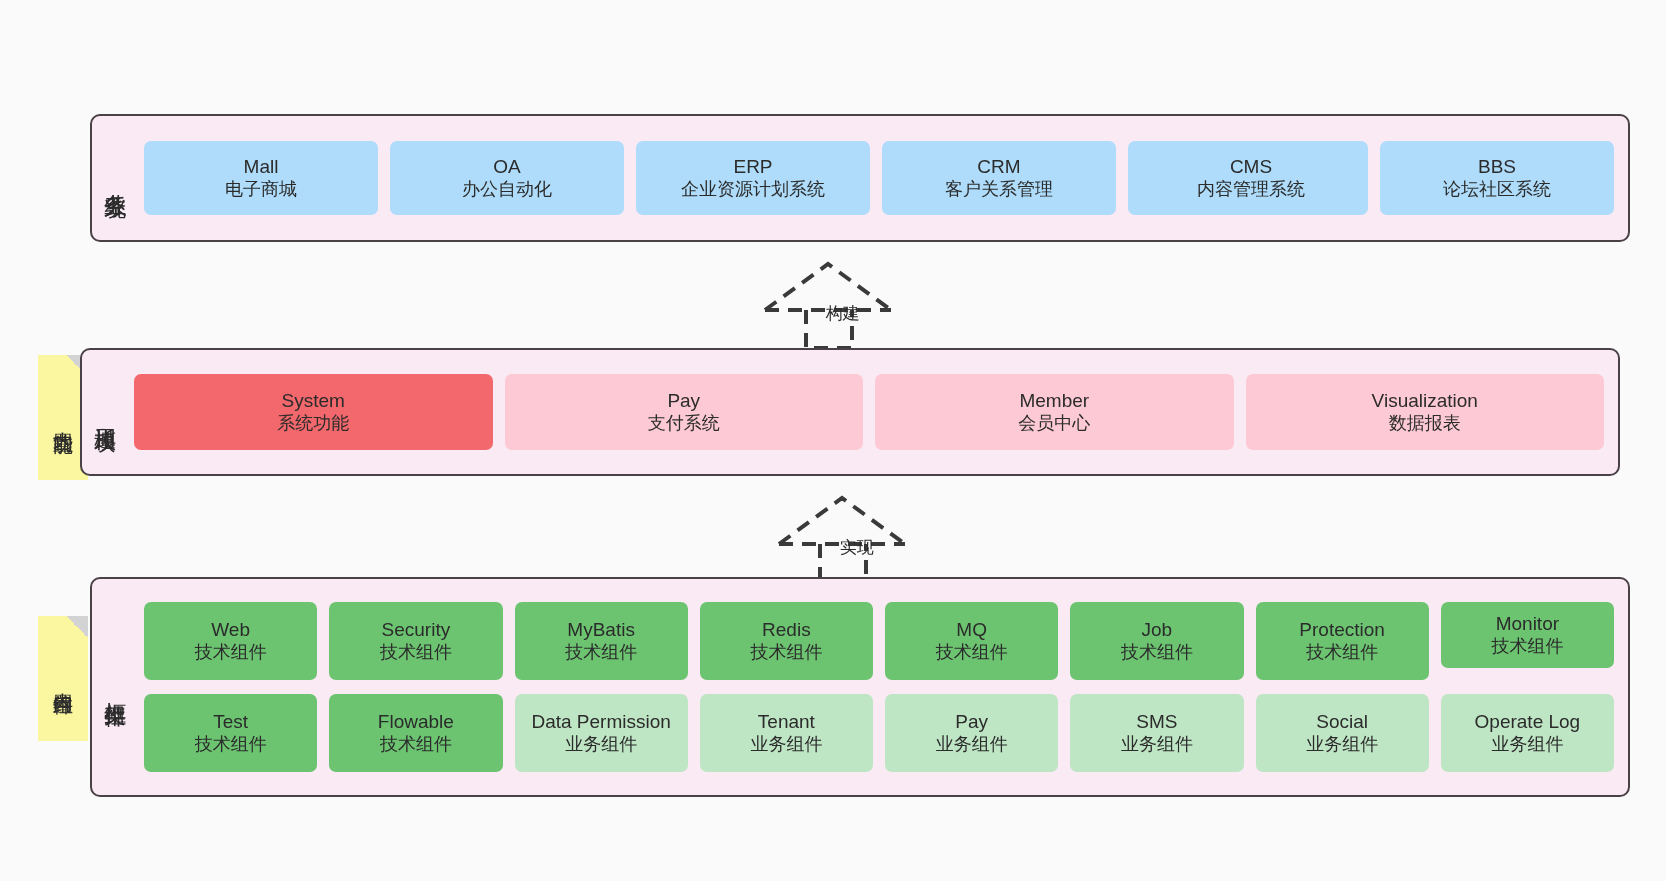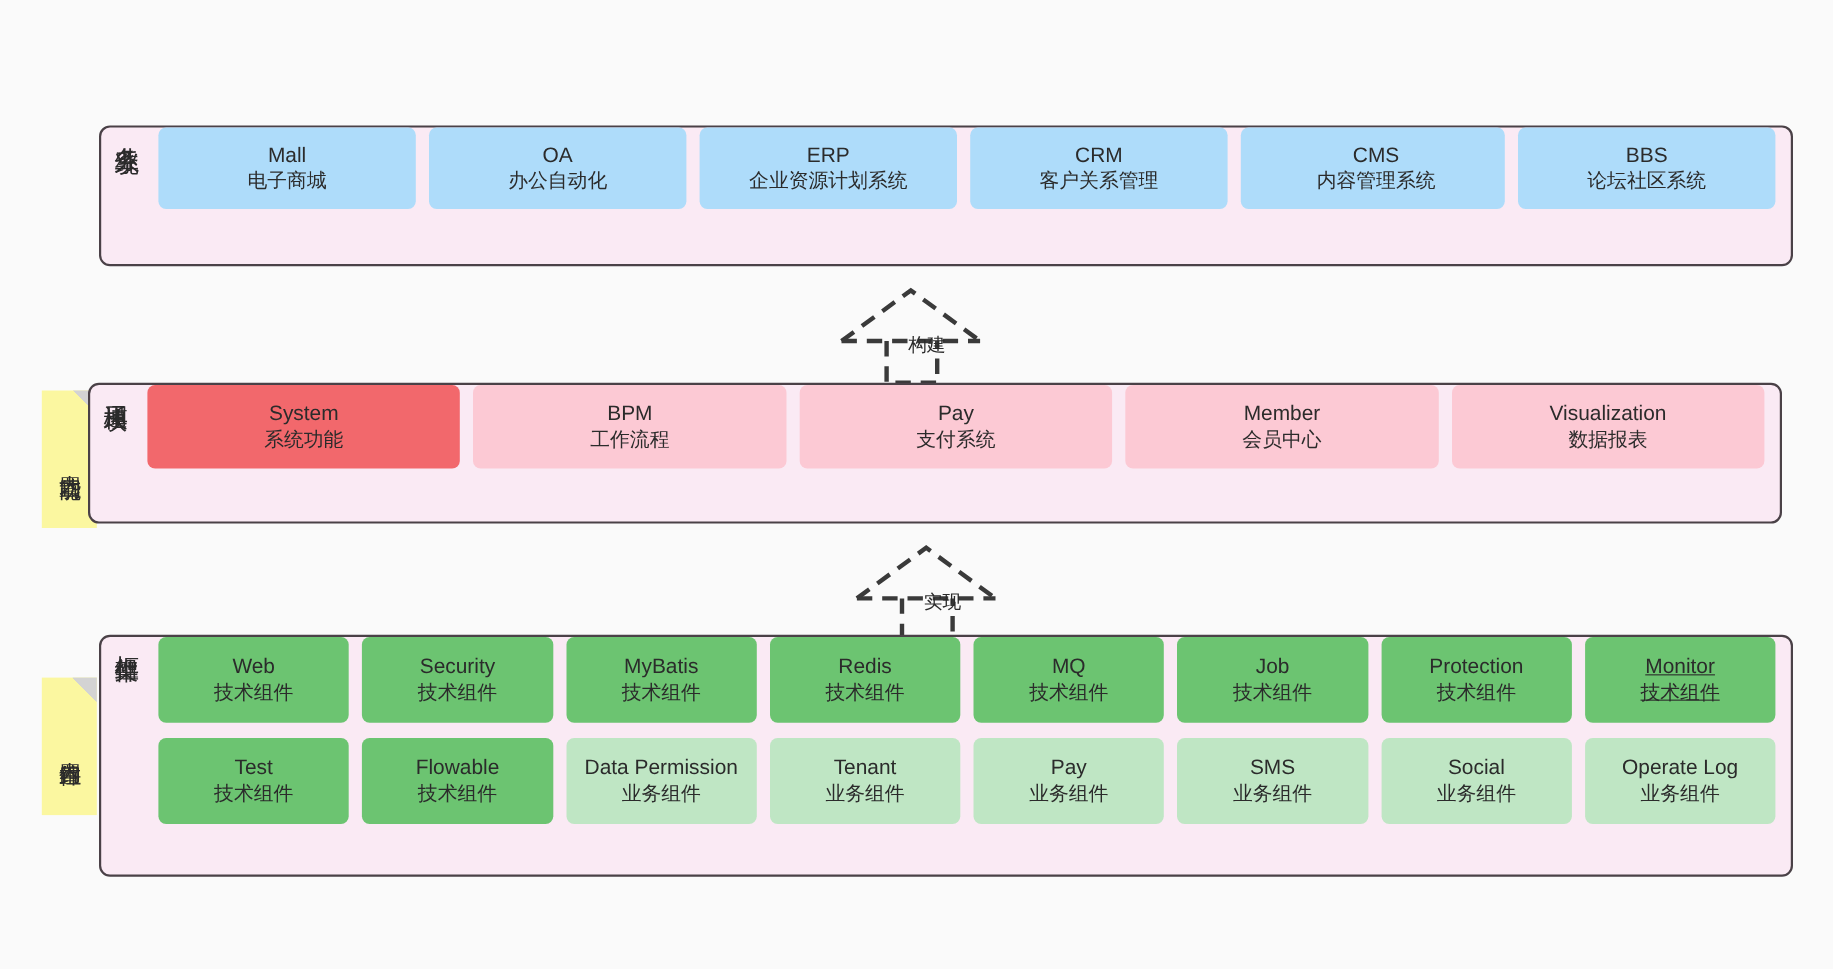--- a/index.html
+++ b/index.html
@@ -17,21 +17,21 @@
   }
 
   
   .layer {
     position: absolute;
     background: #FAEAF4;
     border: 2px solid #4a4147;
     border-radius: 10px;
     box-sizing: border-box;
     display: flex;
-    align-items: flex-start;
+    align-items: center;
   }
   .layer-title {
     width: 46px;
     flex: 0 0 46px;
     display: flex;
     align-items: center;
     justify-content: center;
     font-size: 22px;
     line-height: 1.12;
     letter-spacing: 1px;
@@ -174,24 +174,20 @@
 
 <div class="layer" id="layer-common" style="left:80px; top:348px; width:1540px; height:128px;">
   <div class="layer-title">通用模块</div>
   <div class="layer-body">
     <div class="tile-row">
       <div class="tile c-red" style="height:76px;">
         <div class="t-en">System</div>
         <div class="t-cn">系统功能</div>
       </div>
       <div class="tile c-pink" style="height:76px;">
-        <div class="t-en">BPM</div>
-        <div class="t-cn">工作流程</div>
-      </div>
-      <div class="tile c-pink" style="height:76px;">
         <div class="t-en">Pay</div>
         <div class="t-cn">支付系统</div>
       </div>
       <div class="tile c-pink" style="height:76px;">
         <div class="t-en">Member</div>
         <div class="t-cn">会员中心</div>
       </div>
       <div class="tile c-pink" style="height:76px;">
         <div class="t-en">Visualization</div>
         <div class="t-cn">数据报表</div>
@@ -240,21 +236,21 @@
         <div class="t-cn">技术组件</div>
       </div>
       <div class="tile c-green" style="height:78px;">
         <div class="t-en">Job</div>
         <div class="t-cn">技术组件</div>
       </div>
       <div class="tile c-green" style="height:78px;">
         <div class="t-en">Protection</div>
         <div class="t-cn">技术组件</div>
       </div>
-      <div class="tile c-green" style="height:78px;text-decoration:underline;">
+      <div class="tile c-green" style="height:66px;">
         <div class="t-en">Monitor</div>
         <div class="t-cn">技术组件</div>
       </div>
     </div>
 
     <div class="tile-row">
       <div class="tile c-green" style="height:78px;">
         <div class="t-en">Test</div>
         <div class="t-cn">技术组件</div>
       </div>

